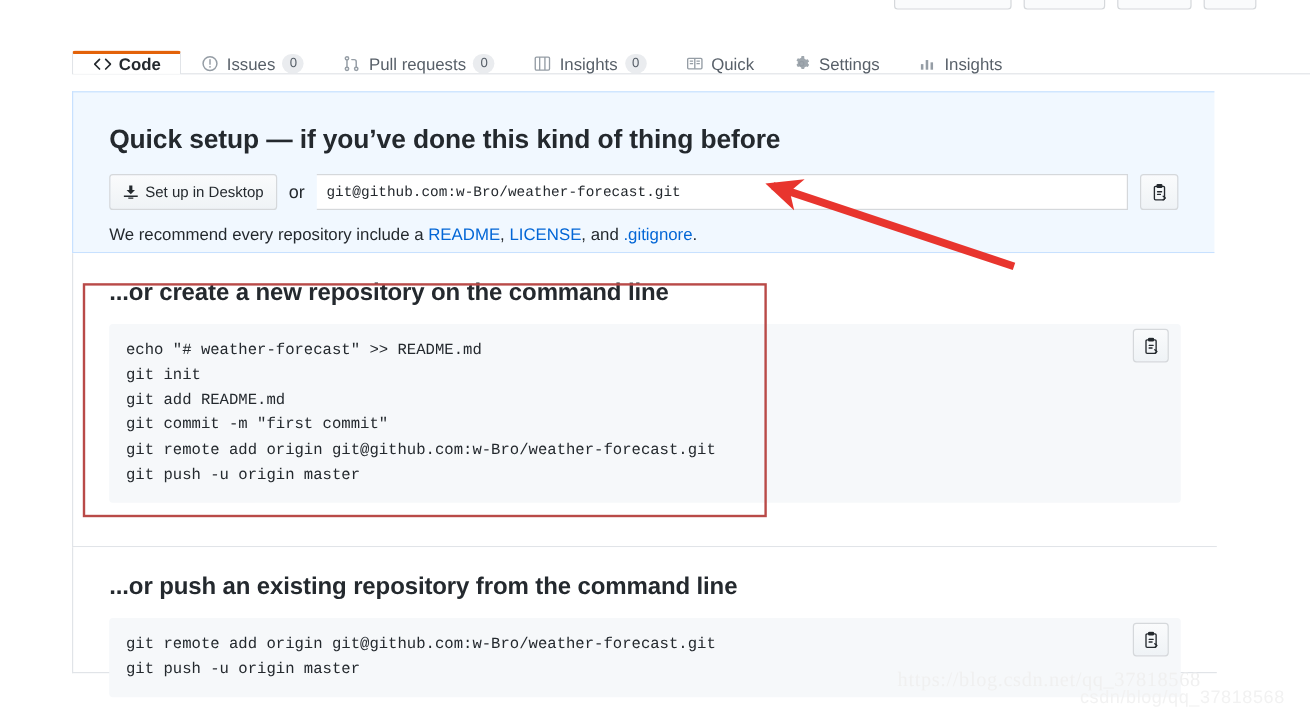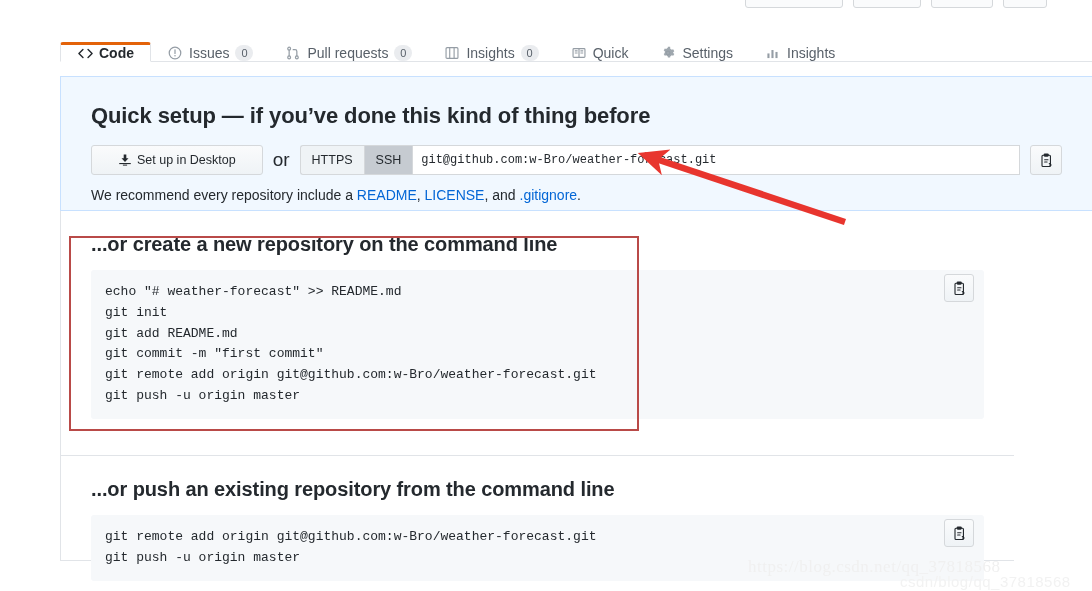--- a/index.html
+++ b/index.html
@@ -74,51 +74,51 @@
     line-height: 14px;
     text-align: center;
     background: #eaecef;
     border-radius: 20px;
     color: #586069;
   }
 
   
   .quick {
     position: absolute; top: 76px; left: 60px;
-    width: 1032px; height: 135px;
+    width: 952px; height: 135px;
     background: #f1f8ff;
     border: 1px solid #c8e1ff;
     border-left: 1px solid #c8e1ff;
     border-right: none;
     padding: 26px 30px 0 30px;
   }
   .quick h2 {
     margin: 0 0 16px 0;
     font-size: 22px;
     font-weight: bold;
     color: #24292e;
     letter-spacing: -0.1px;
   }
   .clone-row { display: flex; align-items: stretch; height: 30px; }
   .btn {
     display: inline-flex; align-items: center; gap: 5px;
     height: 30px;
-    padding: 0 26px;
+    padding: 0 10px;
     font-size: 12.5px;
     color: #24292e;
     background: linear-gradient(#fafbfc, #eff3f6);
     border: 1px solid #d5d8db;
     border-radius: 3px;
     white-space: nowrap;
     cursor: pointer;
   }
   .or-text {
     display: inline-flex; align-items: center;
     padding: 0 10px;
-    font-size: 19px;
+    font-size: 15px;
     color: #24292e;
   }
   .proto-group { display: flex; }
   .proto {
     display: inline-flex; align-items: center;
     height: 30px;
     padding: 0 11px;
     font-size: 12.5px;
     color: #24292e;
     background: #eff3f6;
@@ -333,24 +333,20 @@
               <path d="M4 6h2.5V1.8h3V6H12L8 10.2 4 6z"></path>
               <path d="M1.4 11.4h13.2v1.3H1.4z"></path>
               <path d="M5.6 13.3h4.8v1.1H5.6z"></path>
             </svg>
         </span>
         <span>Set up in Desktop</span>
       </button>
 
       <span class="or-text">or</span>
 
-      <div class="proto-group">
-        <button class="proto">HTTPS</button>
-        <button class="proto sel">SSH</button>
-      </div>
 
       <div class="url-field">git@github.com:w-Bro/weather-forecast.git</div>
 
       <button class="copy-btn">
         <span style="display:inline-flex;">
           <svg width="15" height="15" viewBox="0 0 16 16" fill="none" stroke="#24292e" stroke-width="1.2">
               <rect x="3.2" y="2.4" width="9" height="12" rx="1"></rect>
               <rect x="5.6" y="1" width="4.2" height="2.3" rx=".6" fill="#24292e"></rect>
               <path d="M6 7.2h3.6M6 9.6h2.6" stroke-linecap="round"></path>
               <path d="M11 11.2l1.9 1.6-1.9 1.6" stroke-linecap="round" stroke-linejoin="round"></path>

